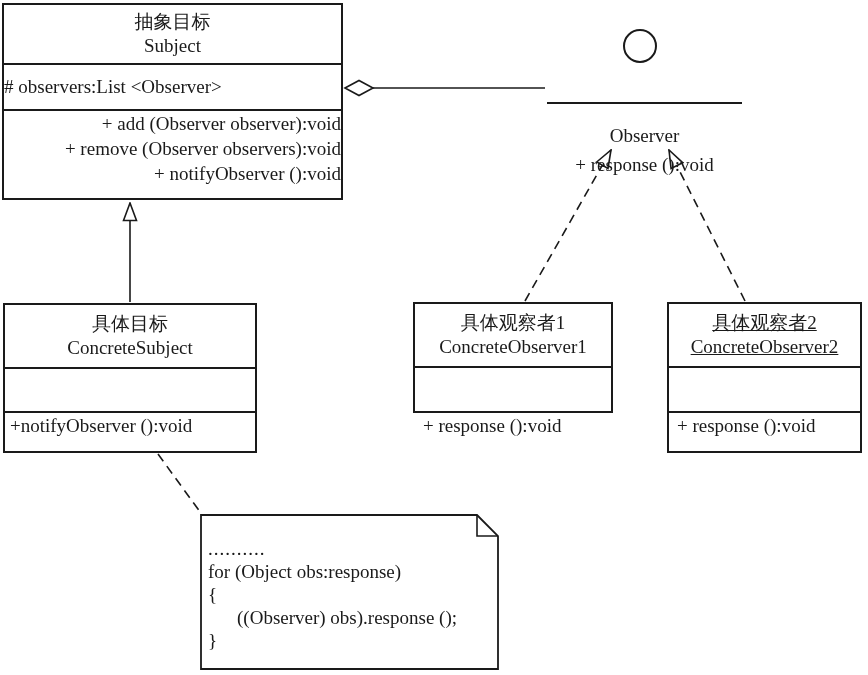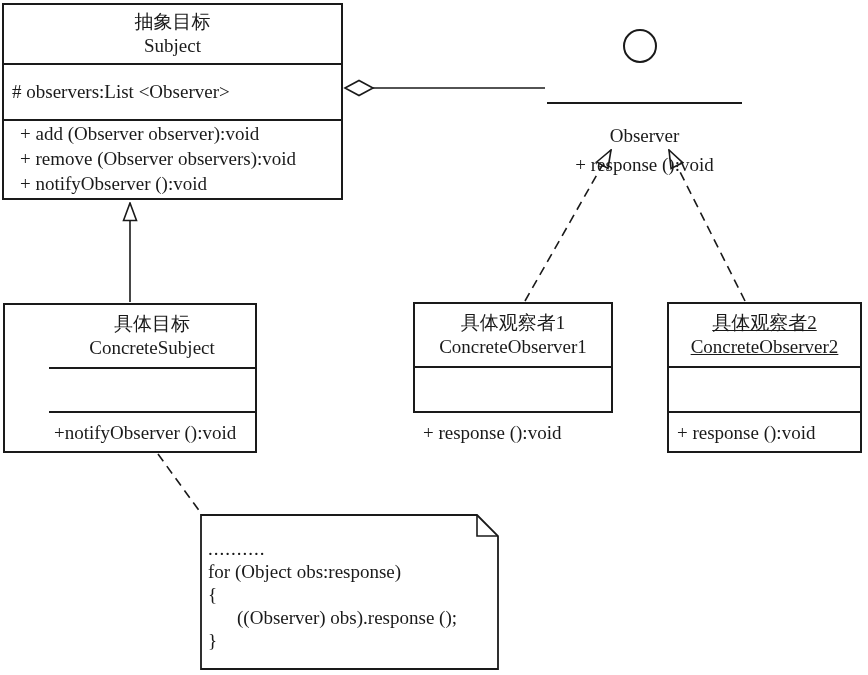--- a/index.html
+++ b/index.html
@@ -48,21 +48,21 @@
     line-height: 24px;
   }
   .cmp.mid {
     display: flex;
     align-items: center;
     font-size: 19px;
   }
   .cmp.bot {
     display: flex;
     flex-direction: column;
-    justify-content: center;
+    justify-content: flex-start;
     font-size: 19px;
     line-height: 25px;
   }
   .txt { white-space: nowrap; }
   .iface-label {
     position: absolute;
     font-size: 19px;
     line-height: 22px;
     text-align: center;
     white-space: nowrap;
@@ -104,31 +104,31 @@
 
     <polygon points="201,515 477,515 498,536 498,669 201,669" fill="#ffffff" stroke="#1a1a1a" stroke-width="1.8"></polygon>
     <path d="M477,515 L477,536 L498,536" fill="none" stroke="#1a1a1a" stroke-width="1.6"></path>
   </svg>
 
   <div class="uml-class" style="left:2px; top:3px; width:341px; height:197px;">
     <div class="cmp top" style="height:60px;">
       <div class="txt">抽象目标</div>
       <div class="txt">Subject</div>
     </div>
-    <div class="cmp mid" style="height:56px; padding-left:8px;">
+    <div class="cmp mid" style="height:46px; ">
       <div class="txt"># observers:List &lt;Observer&gt;</div>
     </div>
-    <div class="cmp bot" style="height:89px; padding-left:16px; justify-content:flex-start;">
+    <div class="cmp bot" style="height:89px; padding-left:4px; justify-content:flex-start;text-align:right;">
       <div class="txt">+ add (Observer observer):void</div>
       <div class="txt">+ remove (Observer observers):void</div>
       <div class="txt">+ notifyObserver ():void</div>
     </div>
   </div>
 
-  <div class="uml-class" style="left:3px; top:303px; width:254px; height:150px;padding-left:44px;">
+  <div class="uml-class" style="left:3px; top:303px; width:254px; height:150px;">
     <div class="cmp top" style="height:64px;">
       <div class="txt">具体目标</div>
       <div class="txt">ConcreteSubject</div>
     </div>
     <div class="cmp mid" style="height:44px;"></div>
     <div class="cmp bot" style="height:38px; padding-left:5px;">
       <div class="txt">+notifyObserver ():void</div>
     </div>
   </div>
 

